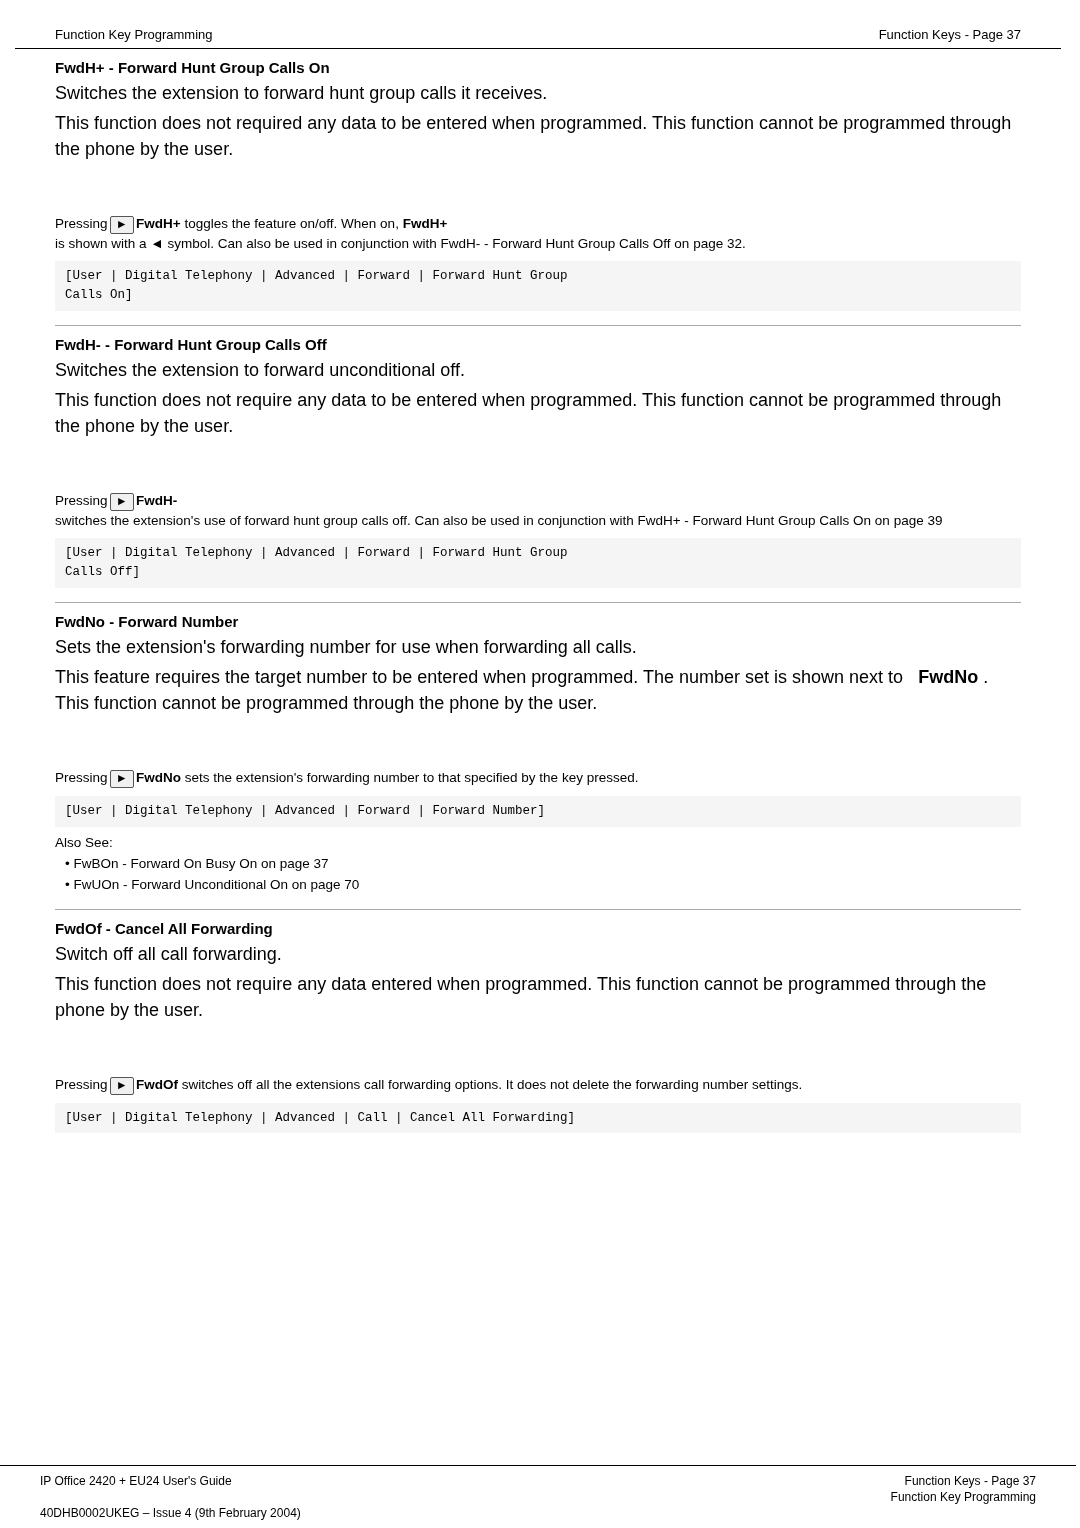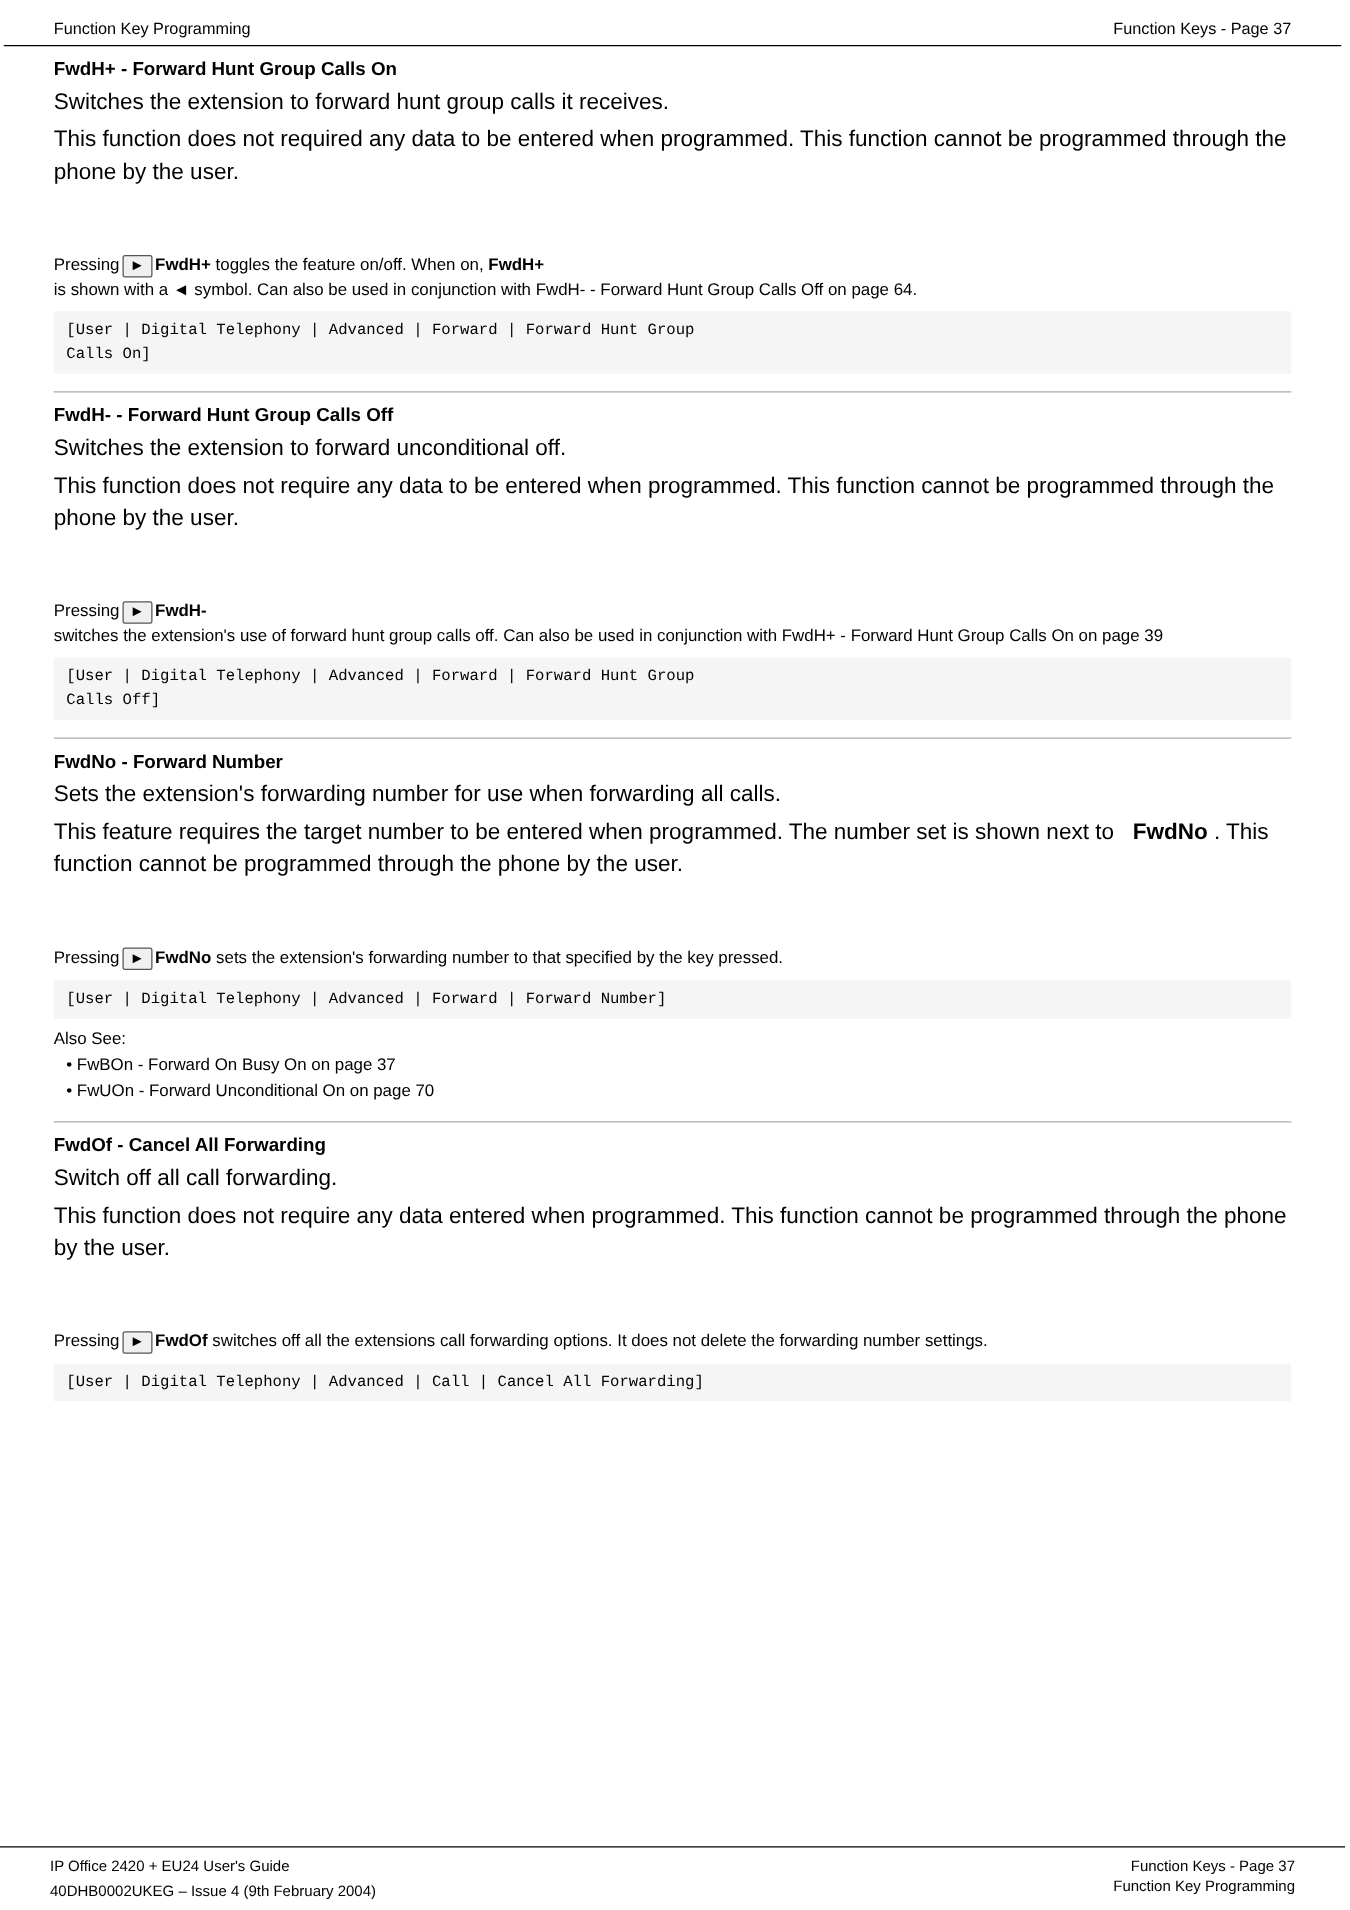--- a/index.html
+++ b/index.html
@@ -7,42 +7,42 @@
       font-family: Arial, Helvetica, sans-serif;
       font-size: 14px;
       background: #fff;
       color: #000;
       width: 1080px;
       min-height: 1528px;
     }
     .page {
       width: 1076px;
       min-height: 1528px;
-      padding: 3px;
+      padding: 15px;
       position: relative;
     }
     .header {
       display: flex;
       justify-content: space-between;
       padding: 12px 40px 6px 40px;
       border-bottom: 1px solid #000;
       font-size: 13px;
     }
     .footer {
       position: absolute;
       bottom: 0;
       left: 0;
       right: 0;
       border-top: 1px solid #000;
       padding: 8px 40px;
       display: flex;
       justify-content: space-between;
       font-size: 12px;
     }
-    .footer-left { display: flex; flex-direction: column; gap: 6px; }
+    .footer-left { display: flex; flex-direction: column; gap: 18px; }
     .footer-right { display: flex; flex-direction: column; gap: 2px; text-align: right; }
     .content {
       padding: 10px 40px 80px 40px;
     }
     .section {
       margin-bottom: 0;
     }
     .section-divider {
       border: none;
       border-top: 1px solid #aaa;
@@ -135,21 +135,21 @@
       <div class="section-body">This function does not required any data to be entered when programmed. This function cannot be programmed through the phone by the user.</div>
       <div class="pressing-line">
         <span>Pressing</span>
         <span class="key-icon">&nbsp;►&nbsp;</span>
         <span class="bold">FwdH+</span>
         <span>&nbsp;</span>
         <span>toggles the feature on/off. When on,</span>
         <span>&nbsp;</span>
         <span class="bold">FwdH+</span>
         <span>&nbsp;</span>
-        <span>is shown with a ◄ symbol. Can also be used in conjunction with FwdH- - Forward Hunt Group Calls Off on page 64.</span>
+        <span>is shown with a ◄ symbol. Can also be used in conjunction with FwdH- - Forward Hunt Group Calls Off on page 32.</span>
       </div>
       <div class="code-block">[User | Digital Telephony | Advanced | Forward | Forward Hunt Group
 Calls On]</div>
     </div>
 
     <hr class="section-divider">
 
     <div class="section">
       <div class="section-title">FwdH- - Forward Hunt Group Calls Off</div>
       <div class="section-body">Switches the extension to forward unconditional off.</div>

